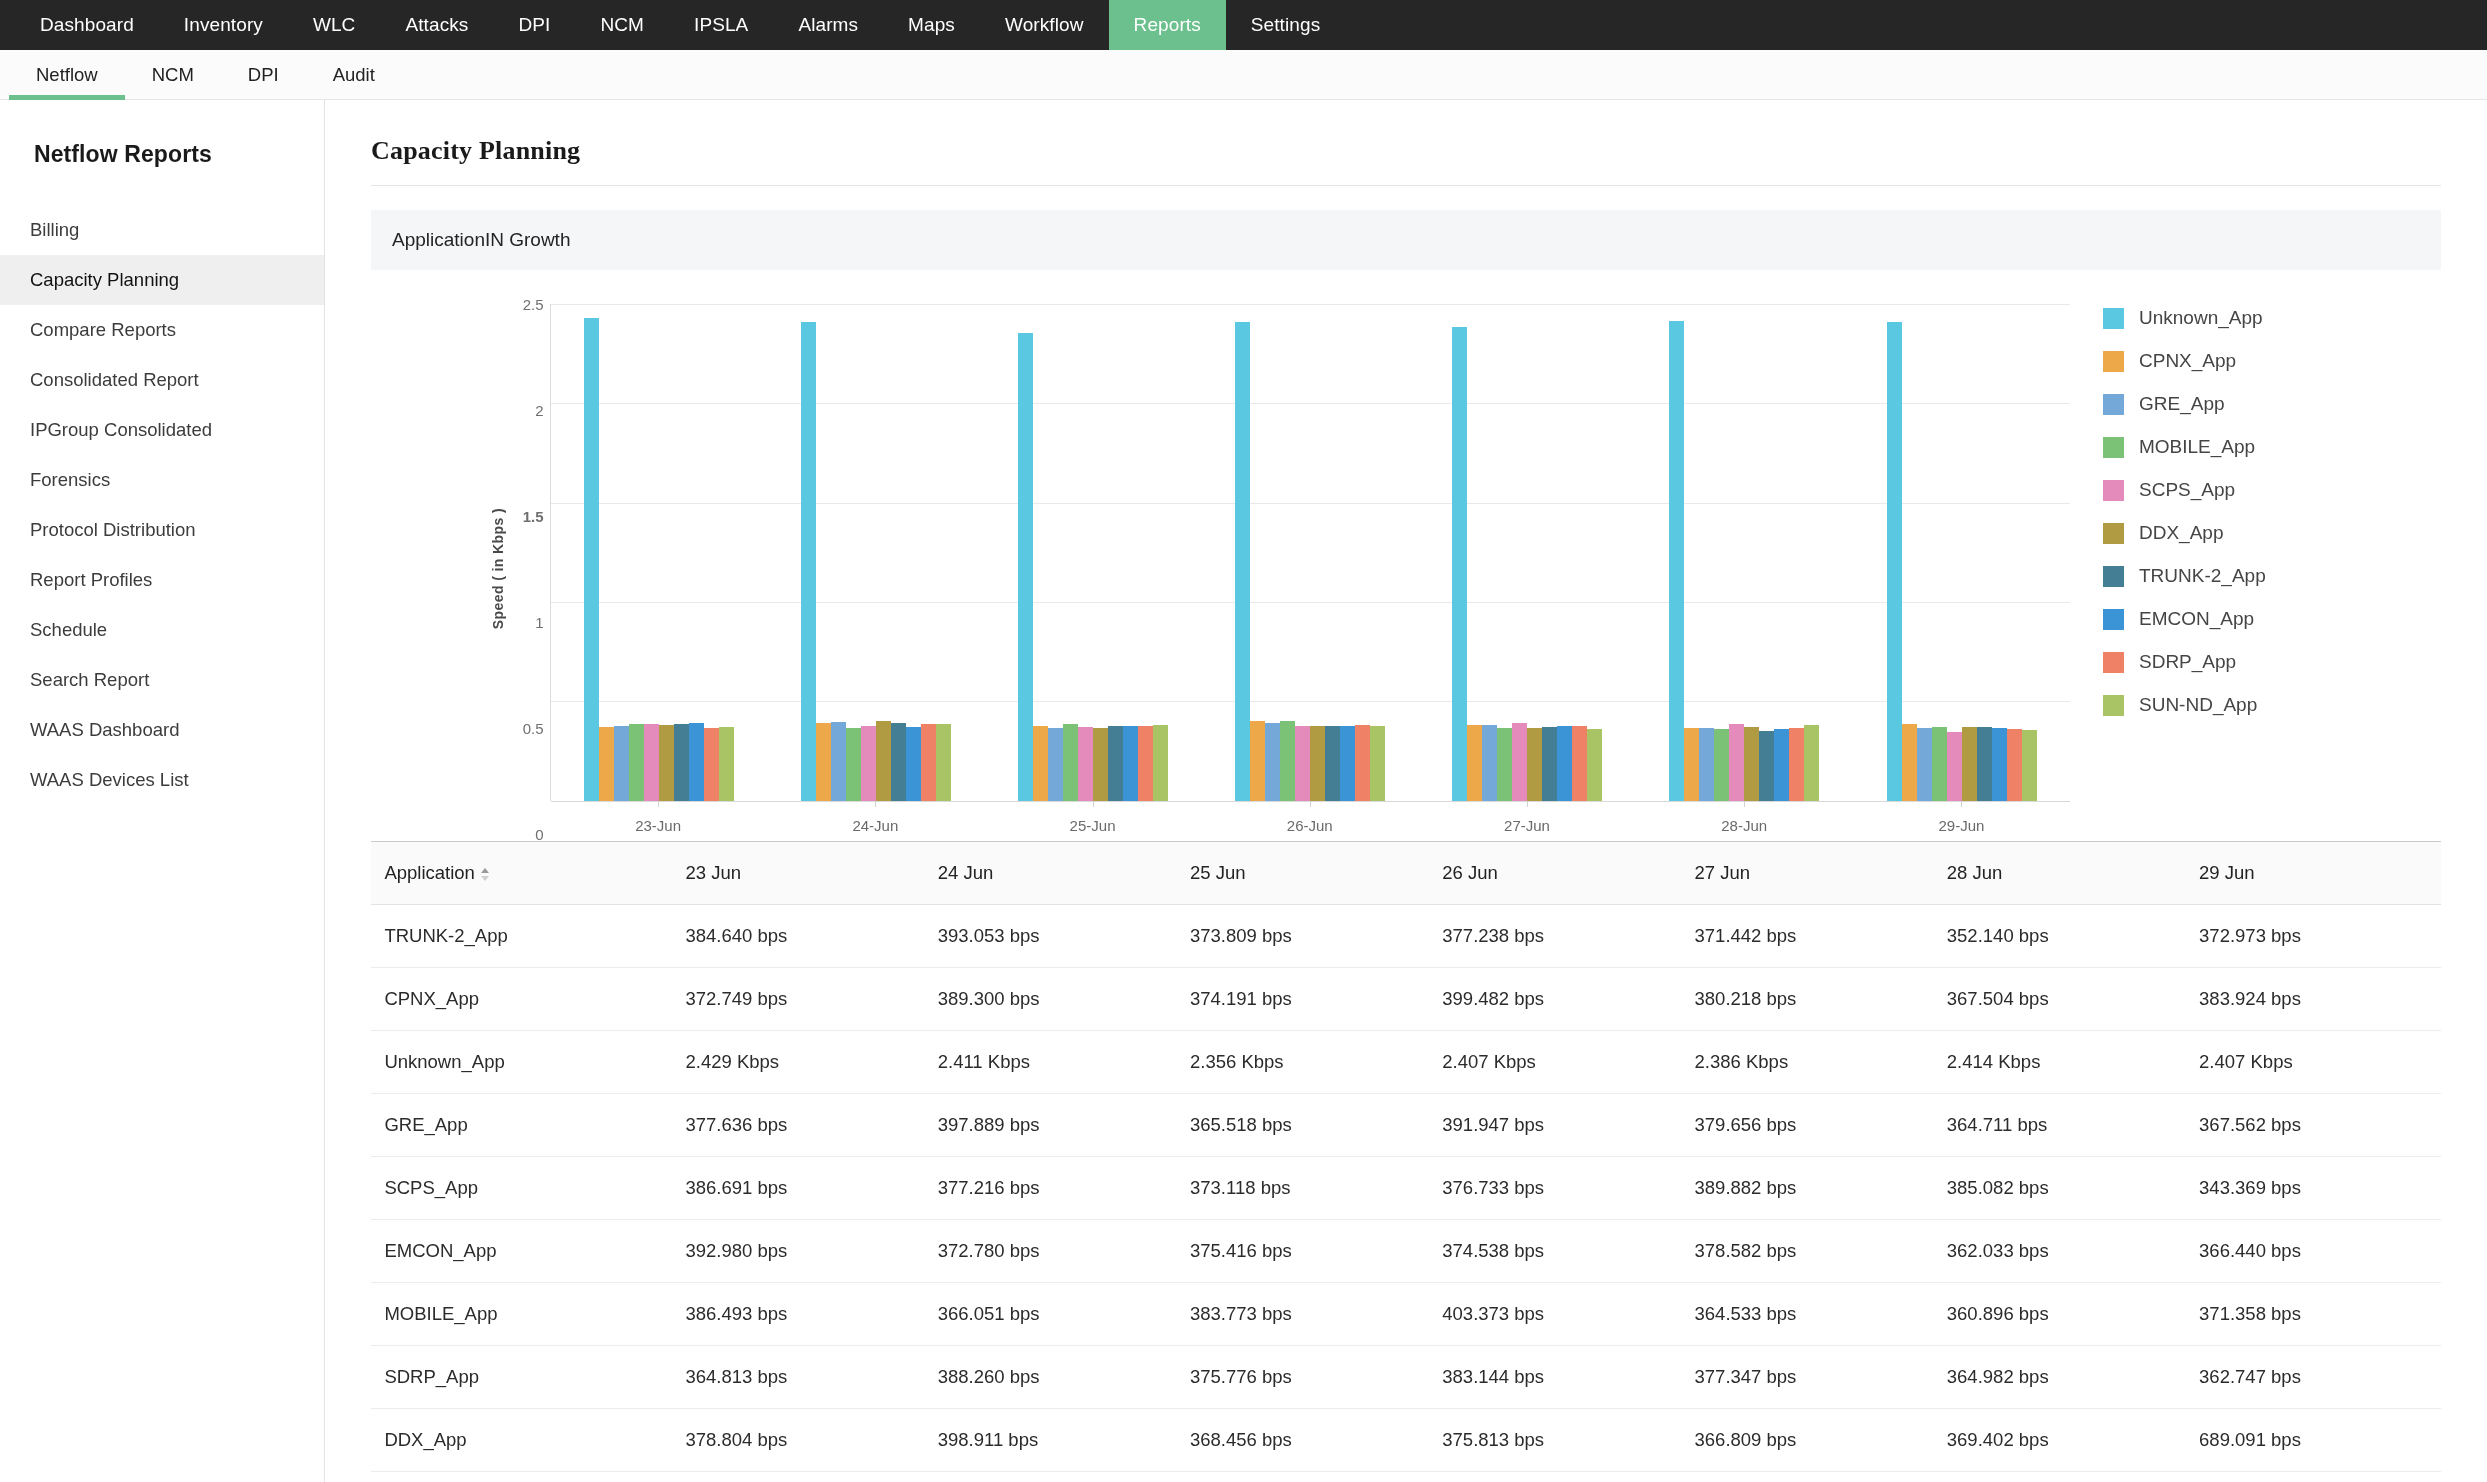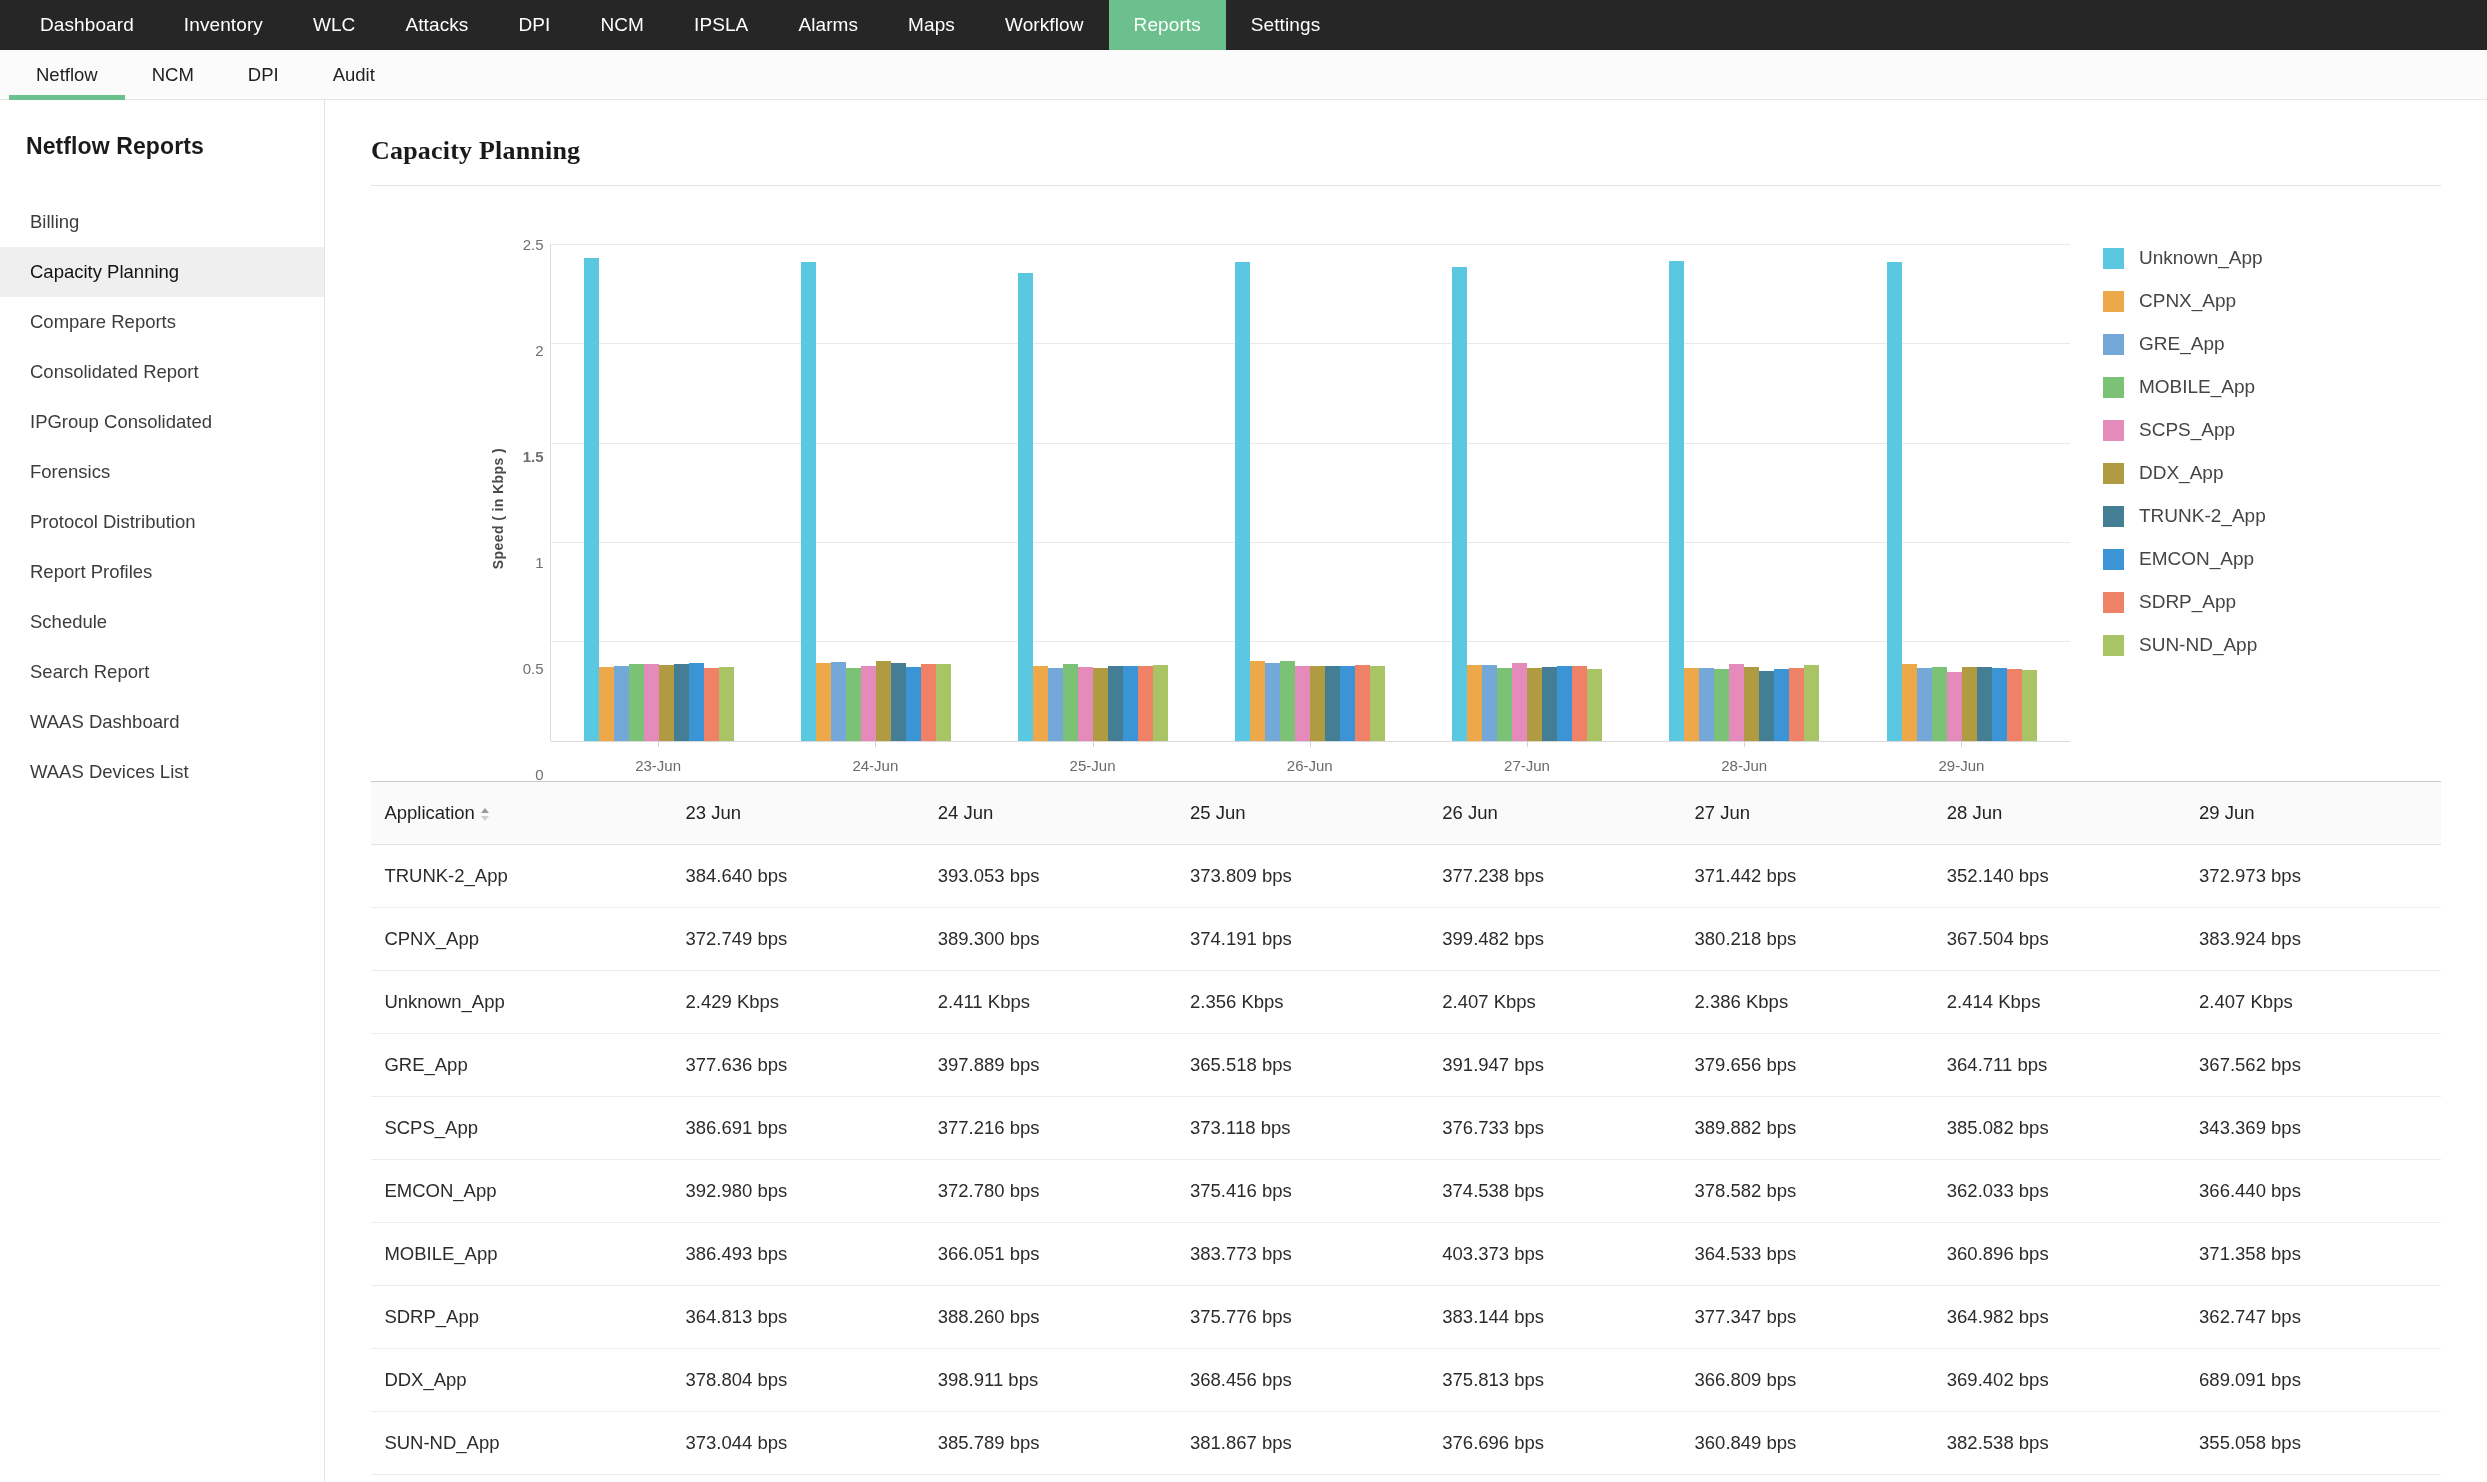--- a/index.html
+++ b/index.html
@@ -69,23 +69,24 @@
     width: 325px;
     flex: 0 0 325px;
     background: #ffffff;
     border-right: 0.7px solid #e3e3e3;
     padding-top: 33px;
   }
   .sidebar-title {
     font-size: 23px;
     font-weight: bold;
     color: #1a1a1a;
-    padding: 0 30px 0 26px;
+    padding: 0 30px 0 34px;
     margin-bottom: 37px;
     letter-spacing: 0.1px;
+    margin-top: 8px;
   }
   .sidebar-item {
     font-size: 18.5px;
     color: #3c3c3c;
     padding: 14px 30px;
     cursor: pointer;
     white-space: nowrap;
   }
   .sidebar-item.active {
     background: #efefef;
@@ -313,20 +314,21 @@
         <div class="sidebar-item">Schedule</div>
         <div class="sidebar-item">Search Report</div>
         <div class="sidebar-item">WAAS Dashboard</div>
         <div class="sidebar-item">WAAS Devices List</div>
       </div>
   </div>
 
   <div class="main">
     <div class="page-title">Capacity Planning</div>
 
+    <div class="panel-head">ApplicationIN Growth</div>
 
     <div class="chart-area">
       <div class="plot-block">
         <div class="ylabel">Speed ( in Kbps )</div>
         <div class="yticks" id="yticks">
             <div class="ytick" style="top: 100%;">0</div>
             <div class="ytick" style="top: 80%;">0.5</div>
             <div class="ytick" style="top: 60%;">1</div>
             <div class="ytick" style="top: 40%; font-weight: bold;">1.5</div>
             <div class="ytick" style="top: 20%;">2</div>

